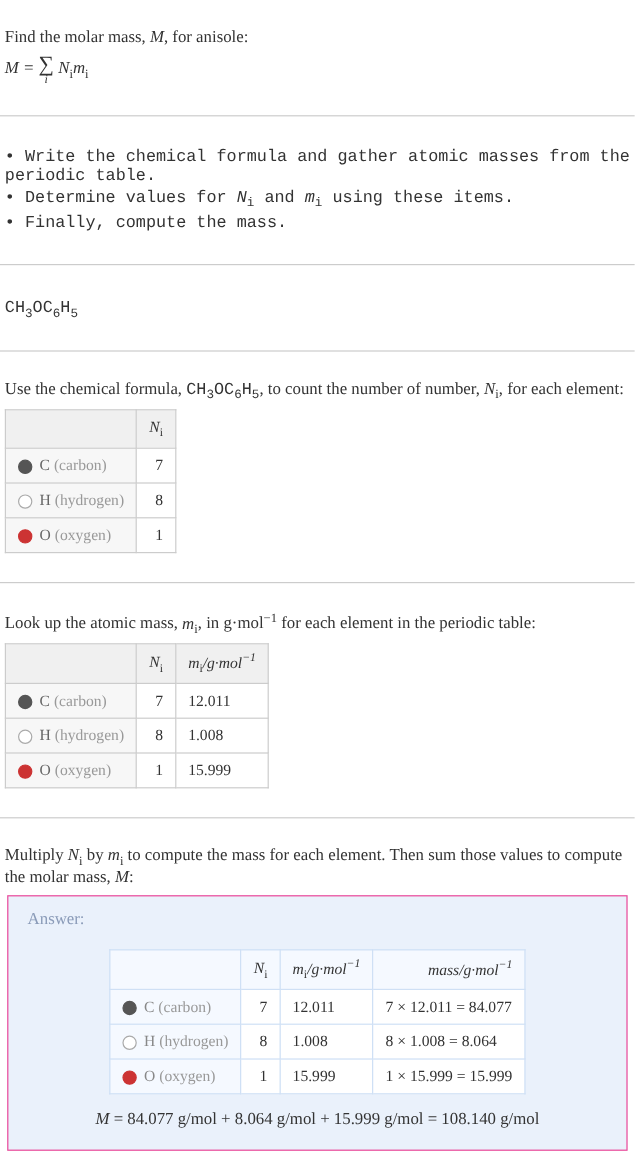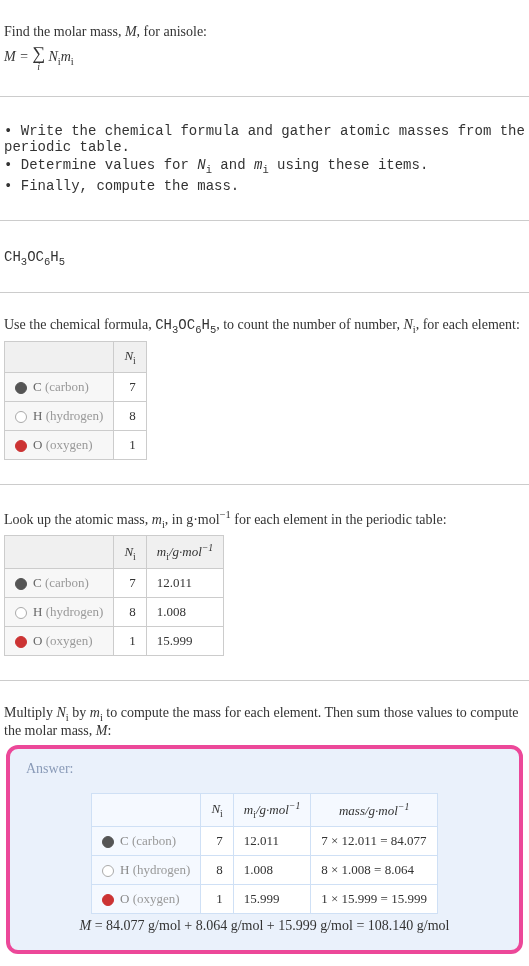--- a/index.html
+++ b/index.html
@@ -31,55 +31,55 @@
   table.data th, table.data td {
     border: 1px solid #ccc;
     padding: 6px 10px;
     text-align: left;
     background: #fff;
   }
   table.data th {
     background: #f0f0f0;
     font-style: italic;
     font-weight: normal;
-    text-align: center;
+    text-align: right;
   }
   table.data td.num { text-align: right; }
   table.data td.elcell { background: #f7f7f7; color: #666; }
   .dot {
     display: inline-block;
     width: 10px; height: 10px;
     border-radius: 50%;
     margin-right: 6px;
     vertical-align: middle;
     border: 1px solid #888;
   }
   .dot.carbon { background: #555; border-color:#555;}
   .dot.hydrogen { background: #fff; border-color:#aaa;}
   .dot.oxygen { background: #c33; border-color:#c33;}
   .grey { color: #999; }
   .answer-box {
     background: #eaf1fb;
-    border: 4px solid #ec4899;
-    border-radius: 12px;
+    border: 1px solid #ec4899;
+    border-radius: 0;
     padding: 12px 16px 16px 16px;
     margin: 6px 2px;
   }
   .answer-label {
     color: #8a9bb8;
     margin-bottom: 10px;
   }
   .answer-box table.data th, .answer-box table.data td {
     border: 1px solid #cfe0f5;
     background: #fff;
   }
   .answer-box table.data th { background: #f5f9ff;}
   .answer-box table.data td.elcell { background: #f5f9ff; color:#888;}
   .final-line {
-    margin-top: 4px;
+    margin-top: 14px;
     text-align: center;
     font-style: italic;
   }
   .chemformula { font-family: Liberation Mono, monospace; }
 </style>
 </head>
 <body>
 
 <div class="section">
   <div>

